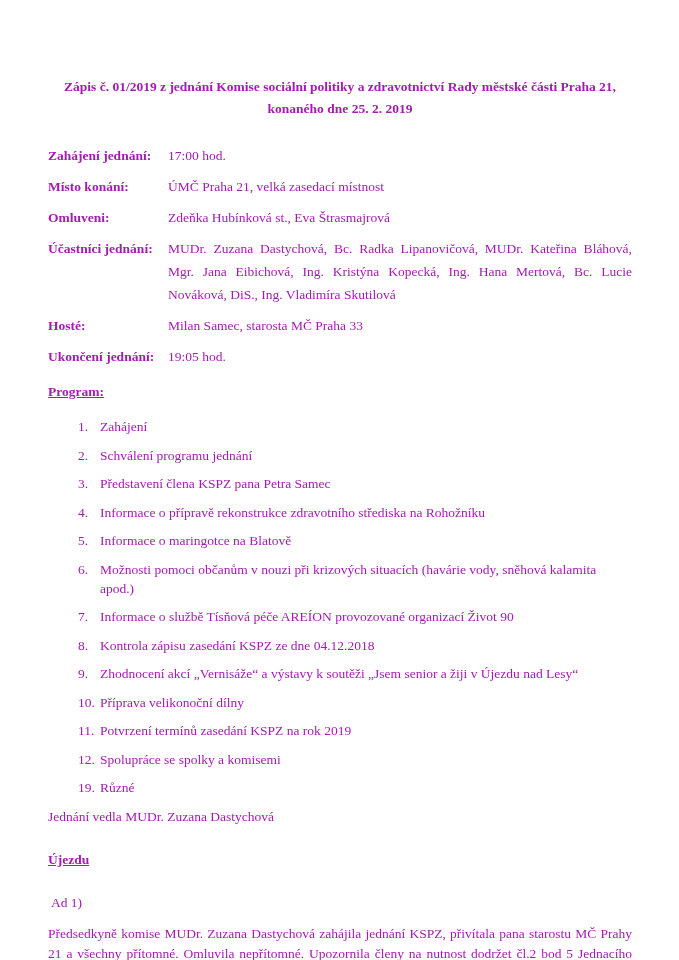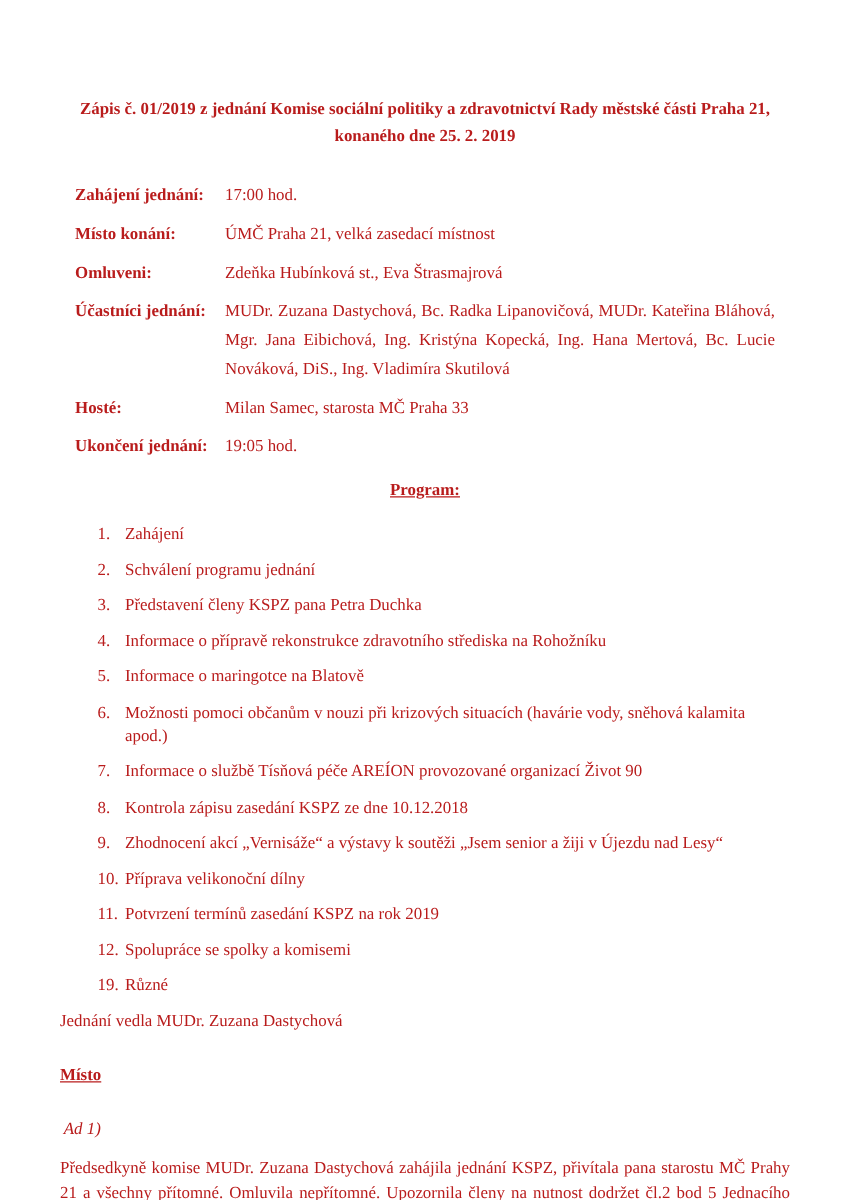--- a/index.html
+++ b/index.html
@@ -3,53 +3,52 @@
 <meta charset="utf-8">
 <style>
   html, body { margin: 0; padding: 0; background: #ffffff; }
   body { width: 679px; height: 960px; overflow: hidden; }
   .page {
     box-sizing: border-box;
     width: 679px; height: 960px;
     padding: 76px 47px 0 48px;
     font-family: "Liberation Serif", serif;
     font-size: 13.5px;
-    color: #b91c1c;
+    color: #a21caf;
     background: #ffffff;
   }
   .title {
     font-weight: bold;
     text-align: center;
     font-size: 13.5px;
     line-height: 22px;
     margin: 0 0 24px 0;
   }
-  .fields { margin: 12px; }
+  .fields { margin: 0; }
   .field-row { display: flex; line-height: 23px; margin-bottom: 8px; }
   .field-label { flex: 0 0 120px; width: 120px; font-weight: bold; }
   .field-value { flex: 1; text-align: justify; }
   .program-heading {
     font-weight: bold;
     text-decoration: underline;
     margin: 14px 0 16px 0;
     line-height: 19px;
-    text-align: center;
   }
   .program-list { margin: 0; }
   .program-item { display: flex; padding-left: 30px; line-height: 19px; margin-bottom: 9.5px; }
   .program-item .num { flex: 0 0 22px; width: 22px; }
   .program-item .txt { flex: 1; font-family: Liberation Serif, serif; }
   .chair { margin: 8px 0 0 0; line-height: 19px; }
   .zapis-heading {
     font-weight: bold;
     text-decoration: underline;
     margin: 24px 0 0 0;
     line-height: 19px;
   }
-  .ad-label { margin: 24px 0 0 3px; line-height: 19px; font-style: italic; }
+  .ad-label { margin: 24px 0 0 3px; line-height: 19px; }
   .ad-text { margin: 12px 0 0 0; text-align: justify; line-height: 20px; }
 </style>
 </head>
 <body>
 
 <div class="page">
 
   <h1 class="title">
     <span>Zápis č. 01/2019 z jednání Komise sociální politiky a zdravotnictví Rady městské části Praha 21,</span><br>
     <span>konaného dne 25. 2. 2019</span>
@@ -88,41 +87,41 @@
     <div class="program-item">
       <span class="num">1.</span>
       <span class="txt">Zahájení</span>
     </div>
     <div class="program-item">
       <span class="num">2.</span>
       <span class="txt">Schválení programu jednání</span>
     </div>
     <div class="program-item">
       <span class="num">3.</span>
-      <span class="txt">Představení členy KSPZ pana Petra Duchka</span>
+      <span class="txt">Představení člena KSPZ pana Petra Samec</span>
     </div>
     <div class="program-item">
       <span class="num">4.</span>
       <span class="txt">Informace o přípravě rekonstrukce zdravotního střediska na Rohožníku</span>
     </div>
     <div class="program-item">
       <span class="num">5.</span>
       <span class="txt">Informace o maringotce na Blatově</span>
     </div>
     <div class="program-item">
       <span class="num">6.</span>
       <span class="txt">Možnosti pomoci občanům v nouzi při krizových situacích (havárie vody, sněhová kalamita apod.)</span>
     </div>
     <div class="program-item">
       <span class="num">7.</span>
       <span class="txt">Informace o službě Tísňová péče AREÍON provozované organizací Život 90</span>
     </div>
     <div class="program-item">
       <span class="num">8.</span>
-      <span class="txt">Kontrola zápisu zasedání KSPZ ze dne 10.12.2018</span>
+      <span class="txt">Kontrola zápisu zasedání KSPZ ze dne 04.12.2018</span>
     </div>
     <div class="program-item">
       <span class="num">9.</span>
       <span class="txt">Zhodnocení akcí „Vernisáže“ a výstavy k soutěži „Jsem senior a žiji v Újezdu nad Lesy“</span>
     </div>
     <div class="program-item">
       <span class="num">10.</span>
       <span class="txt">Příprava velikonoční dílny</span>
     </div>
     <div class="program-item">
@@ -134,19 +133,19 @@
       <span class="txt">Spolupráce se spolky a komisemi</span>
     </div>
     <div class="program-item">
       <span class="num">19.</span>
       <span class="txt">Různé</span>
     </div>
   </div>
 
   <p class="chair">Jednání vedla MUDr. Zuzana Dastychová</p>
 
-  <div class="zapis-heading">Místo</div>
+  <div class="zapis-heading">Újezdu</div>
 
   <p class="ad-label">Ad 1)</p>
 
   <p class="ad-text">Předsedkyně komise MUDr. Zuzana Dastychová zahájila jednání KSPZ, přivítala pana starostu MČ Prahy 21 a všechny přítomné. Omluvila nepřítomné. Upozornila členy na nutnost dodržet čl.2 bod 5 Jednacího řádu komisí. Ing. Kopecká přečetla přítomným písemné vyjádření pověřeného tajemníka MČ Prahy 21 ke Smlouvě o zachování důvěrných informací pro členy komise. Doplňující informace na dotazy členů KSPZ zodpověděl pan starosta.</p>
 
 </div>
 
 </body></html>

